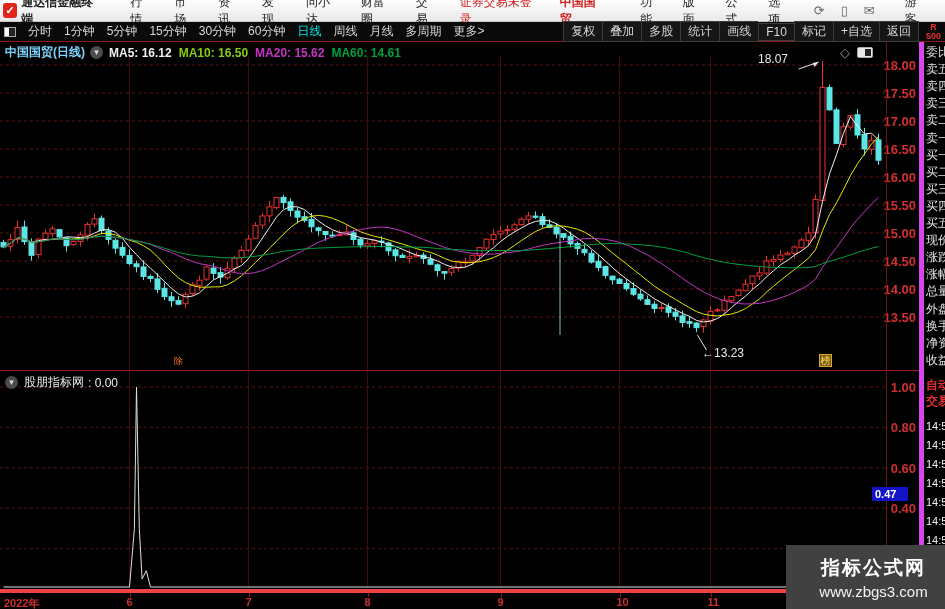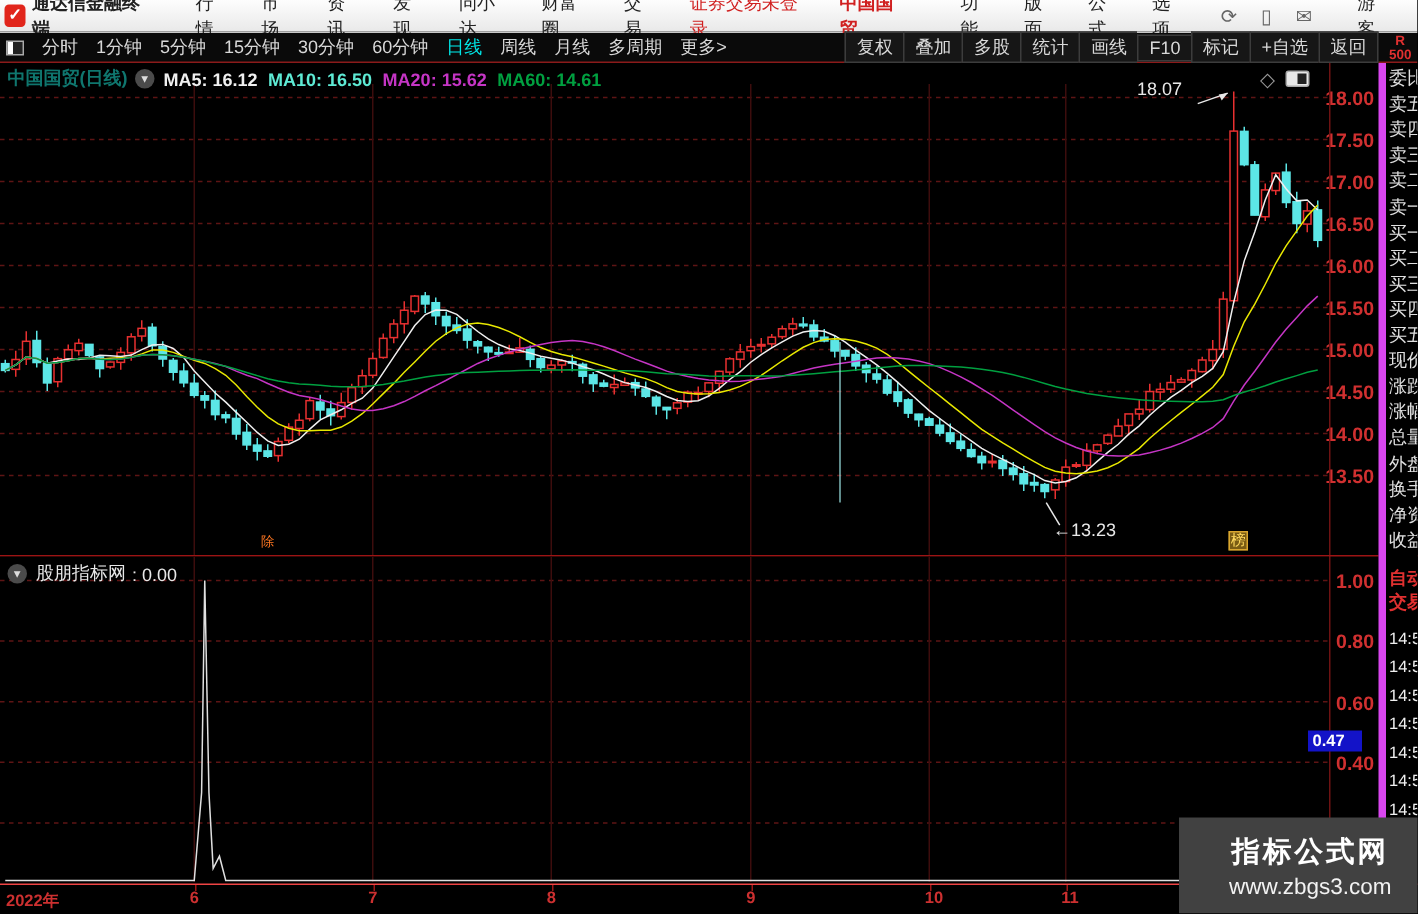--- a/index.html
+++ b/index.html
@@ -32,21 +32,21 @@
   .rps { color:#e03030; font-size:9px; line-height:9px; text-align:center; margin:0 4px 0 7px; font-weight:bold; }
 
   
   #main-chart { position:absolute; left:0; top:42px; width:886px; height:328px; }
   #lower-chart { position:absolute; left:0; top:371px; width:886px; height:217px; }
   .vsep { position:absolute; top:42px; height:547px; width:1px; background:#6e1212; }
   .hdivider { position:absolute; left:0; width:945px; height:1px; background:#9c1414; }
 
   #main-title { position:absolute; left:5px; top:44px; display:flex; align-items:center;
     font-size:12px; z-index:5; }
-  #main-title .ttl { color:#0f766e; font-weight:bold; margin-right:5px; }
+  #main-title .ttl { color:#7dd3fc; font-weight:bold; margin-right:5px; }
   .collapse-ic { width:13px; height:13px; border-radius:50%; background:#4b4b4b; color:#ddd;
     font-size:9px; line-height:12px; text-align:center; margin-right:6px; }
   .ma-lbl { margin-right:7px; font-weight:bold; }
 
   .axis-col { position:absolute; left:886px; width:33px; }
   .axis-lbl { position:absolute; right:3px; color:#d03030; font-size:13px; font-weight:bold; }
 
   
   #quote-strip { position:absolute; left:919px; top:42px; width:26px; height:547px;
     background:#000; overflow:hidden; border-left:5px solid #d946ef; }
@@ -67,21 +67,21 @@
     color:#ffd95e; font-size:10px; line-height:12px; text-align:center; z-index:4; }
   .exdiv { position:absolute; width:6px; height:8px; color:#ff7722; font-size:9px; line-height:8px; z-index:4; }
   .chart-icons { position:absolute; left:840px; top:45px; display:flex; align-items:center; z-index:5; }
   .diamond { color:#9a9a9a; font-size:13px; margin-right:7px; }
   .styleic { width:16px; height:11px; background:#e8e8e8; border-radius:2px; border:1px solid #aaa;
     position:relative; }
   .styleic::after { content:""; position:absolute; right:1px; top:1px; width:6px; height:7px; background:#222; }
 
   
   #time-axis { position:absolute; left:0; top:589px; width:945px; height:20px; background:#000;
-    border-top:1px solid #ef4444; }
+    border-top:4px solid #ef4444; }
   .taxis-lbl { position:absolute; top:3px; color:#cc3030; font-size:11px; font-weight:bold; }
 
   
   #watermark { position:absolute; left:786px; top:545px; width:175px; height:64px; background:#414141;
     z-index:20; display:flex; flex-direction:column; justify-content:center; align-items:center; }
   #watermark .wt1 { color:#ffffff; font-size:19px; font-weight:bold; letter-spacing:2px; }
   #watermark .wt2 { color:#f2f2f2; font-size:15px; margin-top:2px; }
 </style>
 </head>
 <body>
@@ -427,21 +427,21 @@
         <line x1="560" y1="186" x2="560" y2="293" stroke="#9fe8e8" stroke-width="1" opacity="0.8"></line>
         <line x1="798.5" y1="27.079999999999984" x2="818.5" y2="20.079999999999984" stroke="#e8e8e8" stroke-width="1"></line>
         <polygon points="818.5,20.079999999999984 812.5,21.079999999999984 814.5,25.079999999999984" fill="#e8e8e8"></polygon>
         <line x1="706.5" y1="308.12" x2="697.5" y2="293.12" stroke="#e8e8e8" stroke-width="1"></line>
       </svg></div>
   <div id="main-title">
     <span class="ttl">中国国贸(日线)</span>
     <span class="collapse-ic">▾</span>
     <span style="display:flex;">
         <span class="ma-lbl" style="color:#f0f0f0">MA5: 16.12</span>
-        <span class="ma-lbl" style="color:#5eead4">MA10: 16.50</span>
+        <span class="ma-lbl" style="color:#84cc16">MA10: 16.50</span>
         <span class="ma-lbl" style="color:#c535c5">MA20: 15.62</span>
         <span class="ma-lbl" style="color:#00a040">MA60: 14.61</span>
       </span>
   </div>
   <div class="chart-icons">
     <span class="diamond">◇</span>
     <span class="styleic"></span>
   </div>
 
   <div class="axis-col" id="price-axis" style="top:42px;height:328px;">

